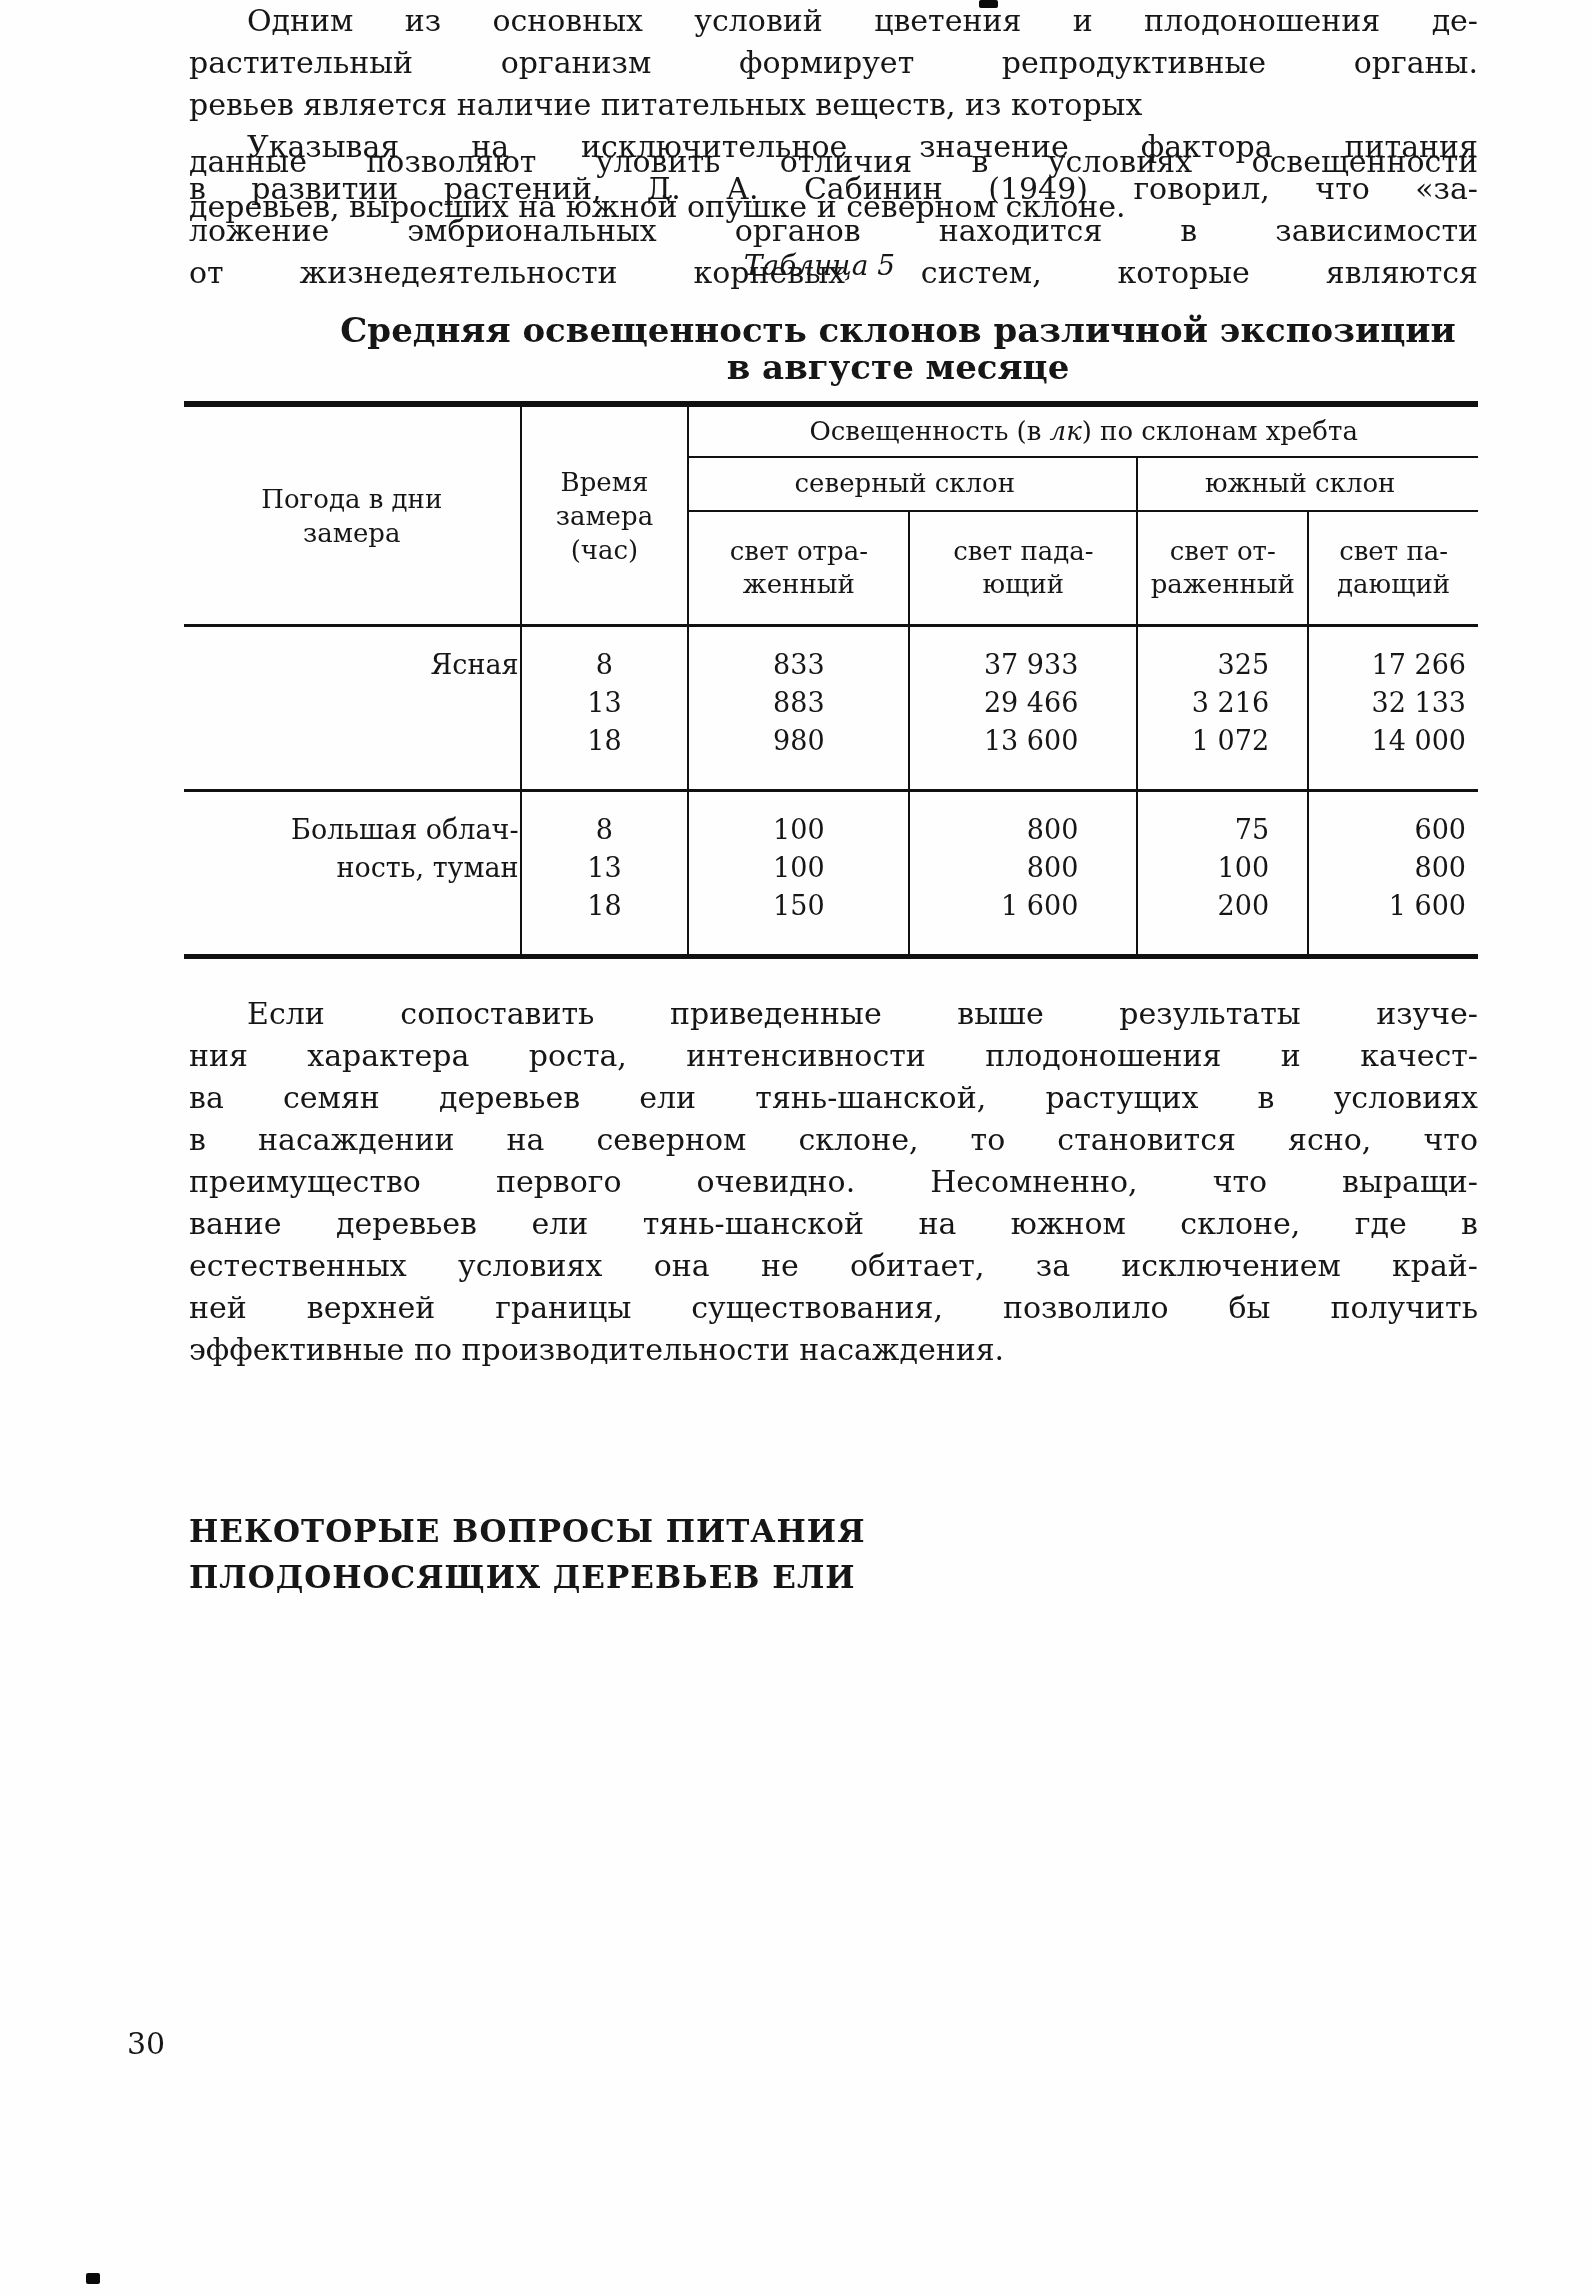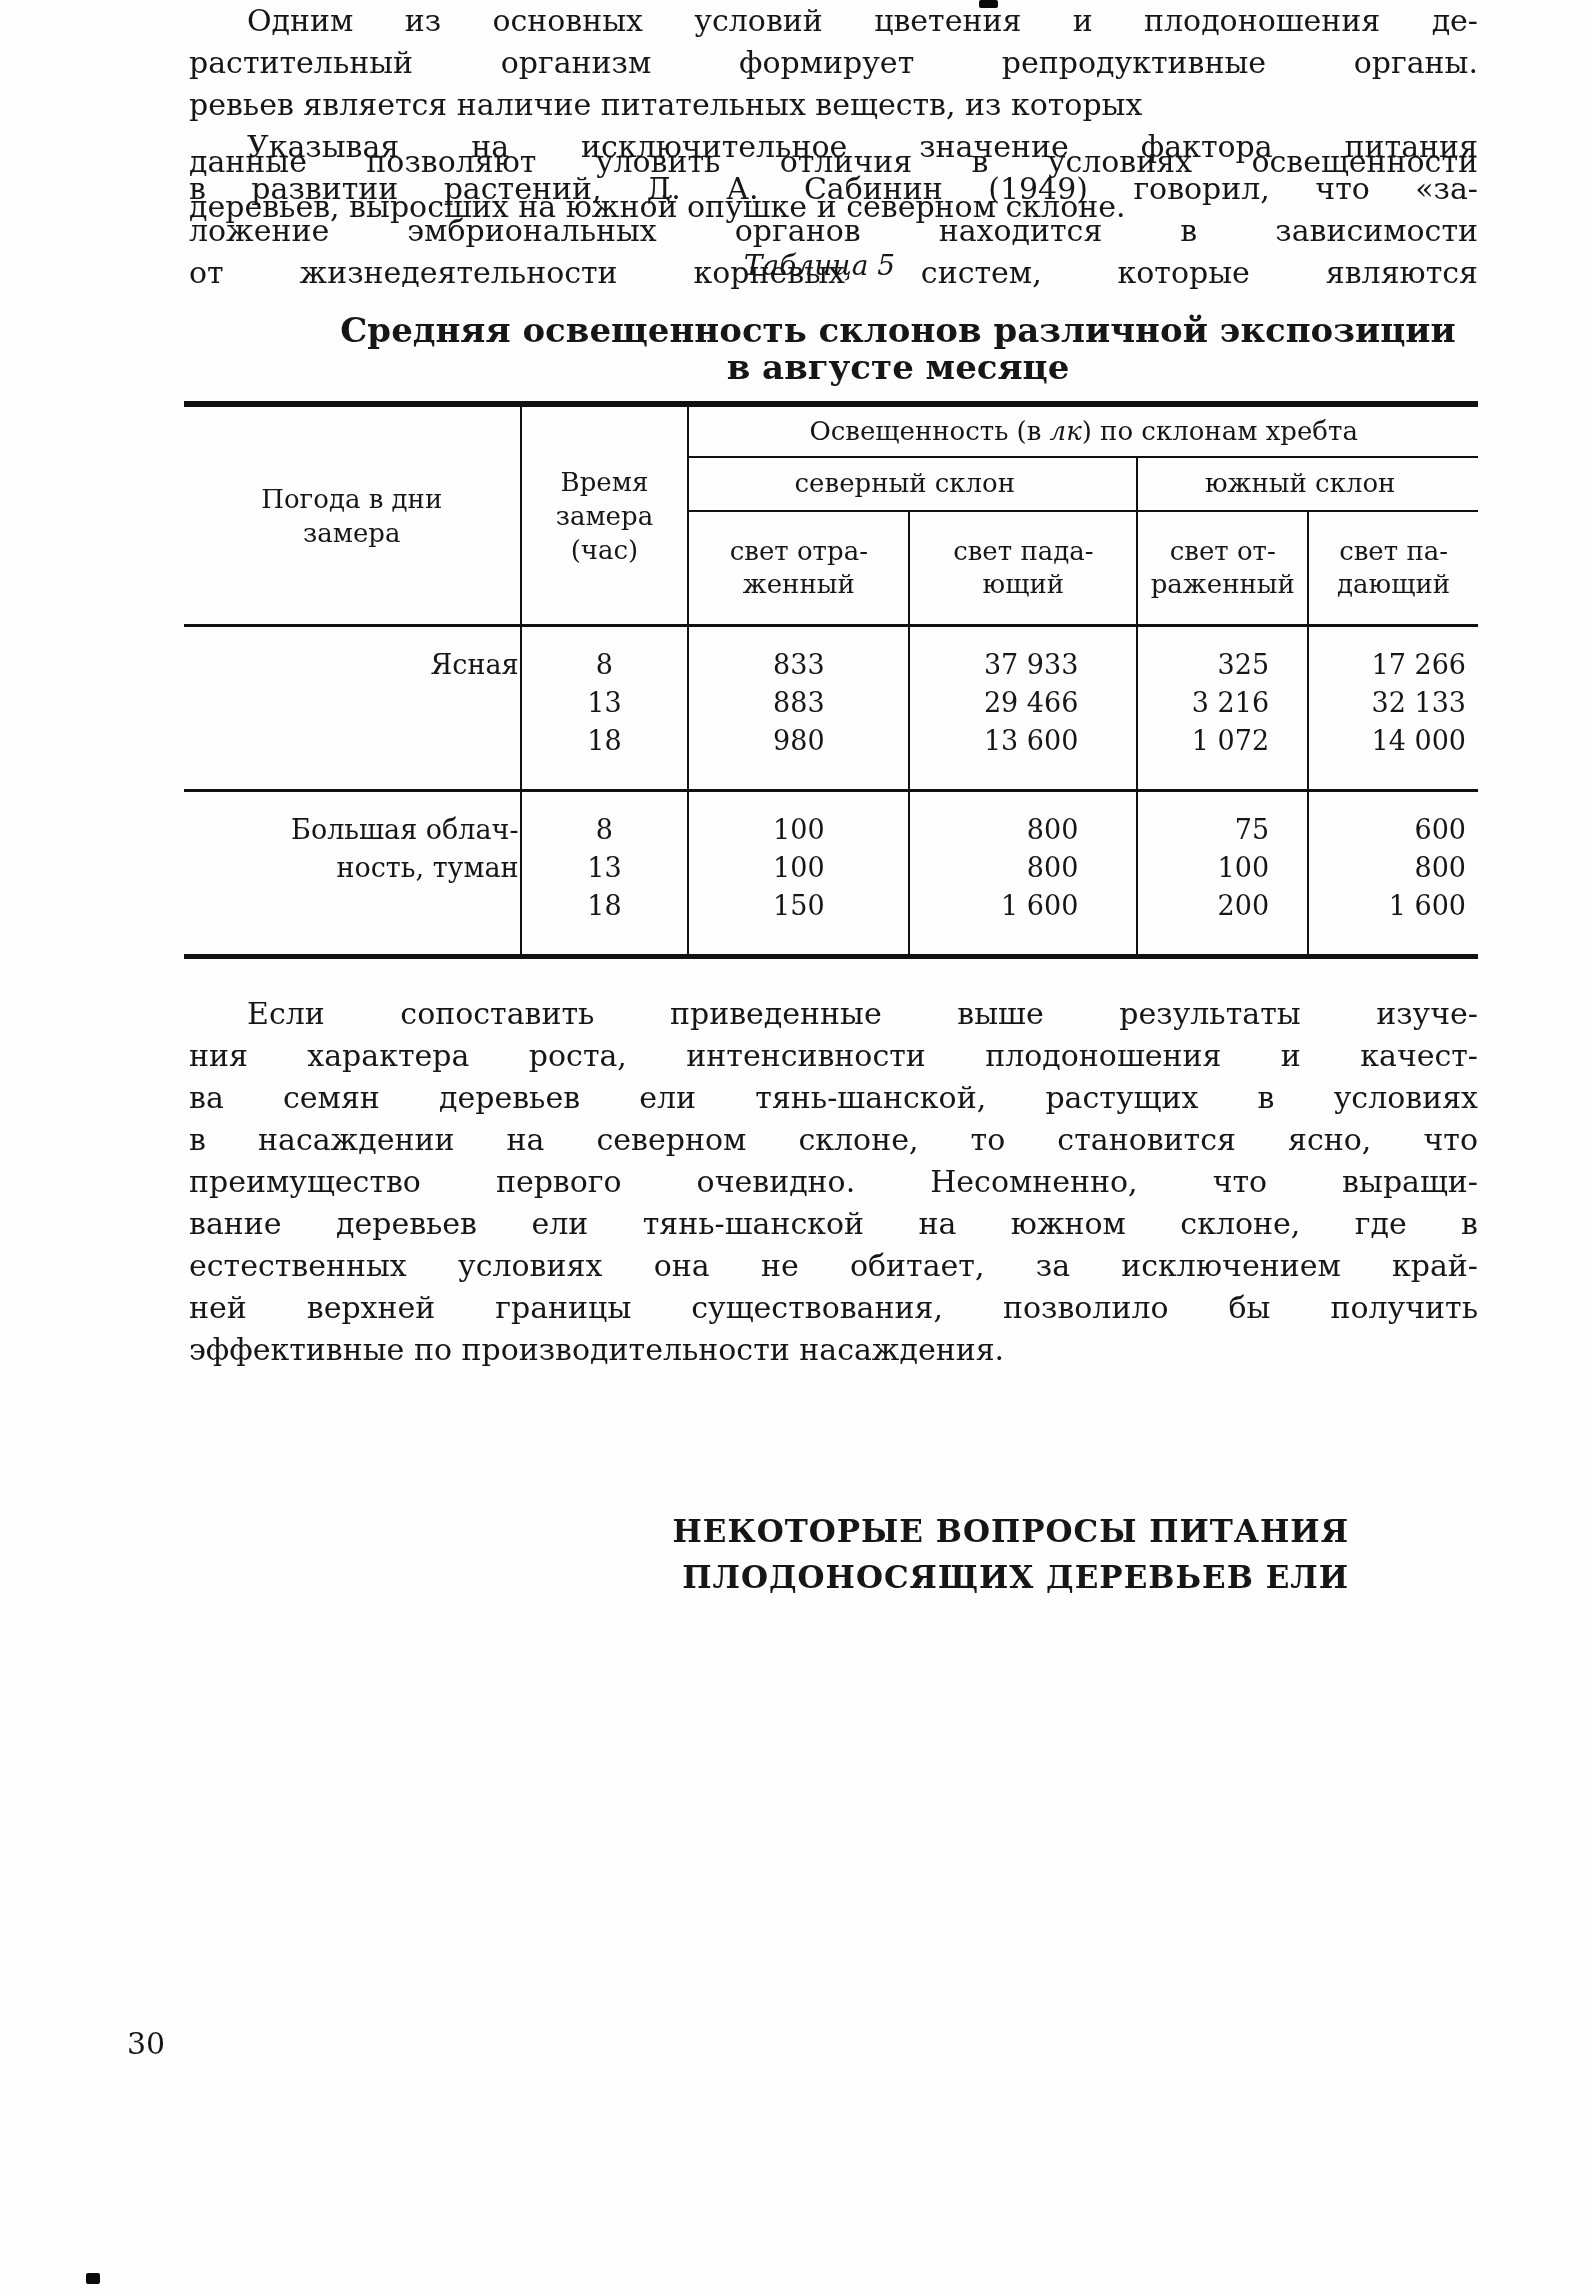--- a/index.html
+++ b/index.html
@@ -87,21 +87,21 @@
   td.num{text-align:right;box-sizing:border-box;}
   td.num.center{text-align:center;}
   td.num.r58{padding-right:58px;}
   td.num.r38{padding-right:38px;}
   td.num.r12{padding-right:12px;}
 
   
   .heading{
     position:absolute;top:1508px;left:0;width:1289px;
     box-sizing:border-box;padding-right:129px;
-    text-align:right;font-weight:bold;font-size:31px;line-height:46px;
+    text-align:left;font-weight:bold;font-size:31px;line-height:46px;
     white-space:pre-line;letter-spacing:1px;
   }
 
   .page-number{
     position:absolute;left:127px;top:2026px;
     font-size:30px;
   }
 
   
   .speck{position:absolute;background:#0a0a0a;border-radius:2px;}

